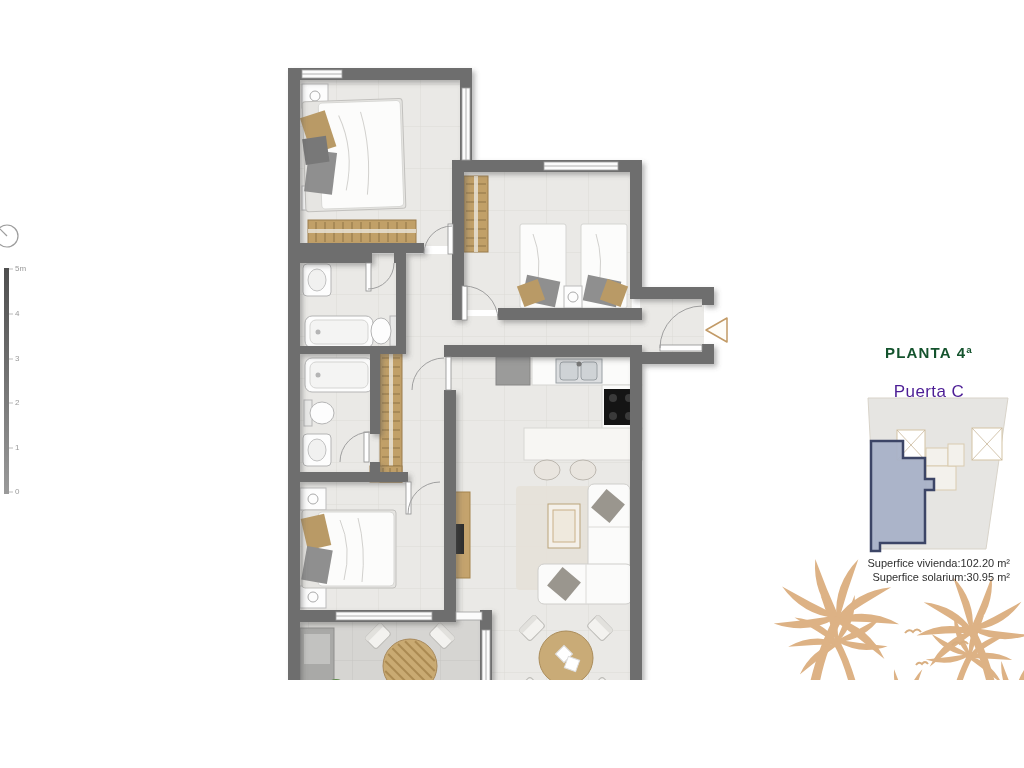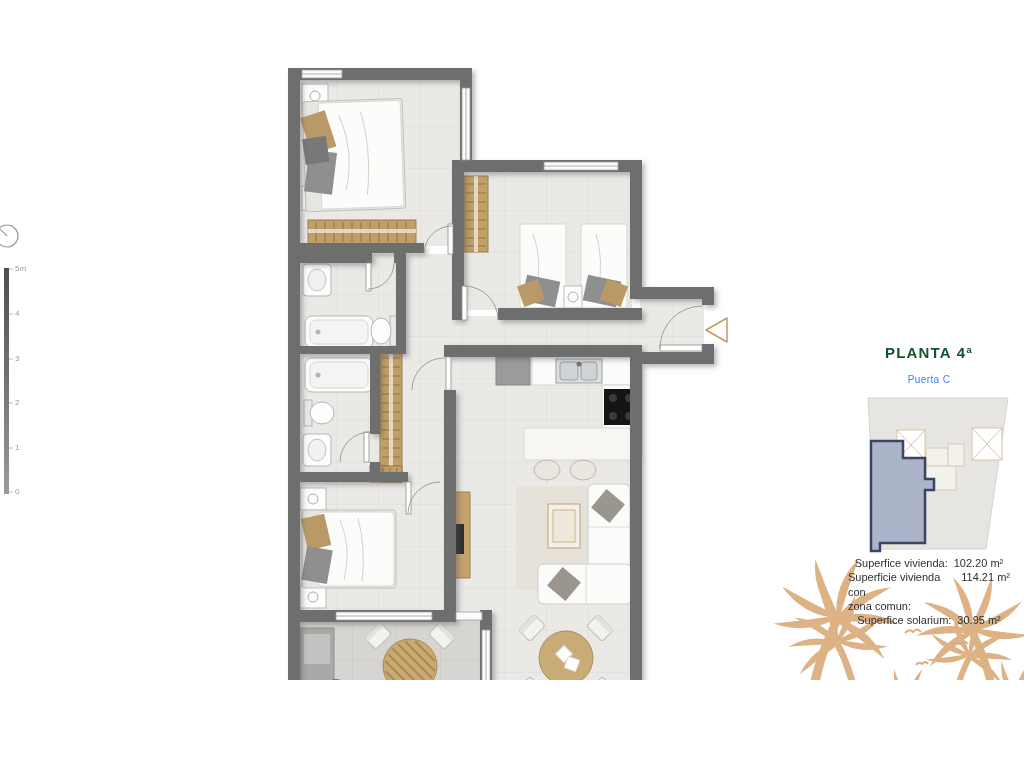--- a/index.html
+++ b/index.html
@@ -1,23 +1,23 @@
 <!DOCTYPE html>
 <html><head>
 <meta charset="utf-8">
 <style>
   html,body{margin:0;padding:0;background:#fff;}
   .stage{position:relative;width:1024px;height:680px;background:#ffffff;overflow:hidden;
          font-family:"Liberation Sans",sans-serif;}
   svg text{font-family:"Liberation Sans",sans-serif;}
   .right-block{position:absolute;left:837px;top:344px;width:184px;text-align:center;}
   .plan-title{font-size:15px;font-weight:bold;color:#14532d;letter-spacing:1.2px;}
-  .plan-subtitle{font-size:10px;color:#3b82f6;margin-top:13px;letter-spacing:.4px;}
+  .plan-subtitle{font-size:17px;color:#4c1d95;margin-top:21px;letter-spacing:.4px;}
   .surfaces{position:absolute;left:848px;top:556px;width:162px;font-size:11px;color:#2f2f2f;}
-  .srow{display:flex;justify-content:center;align-items:flex-start;line-height:1.3;gap:6px;}
+  .srow{display:flex;justify-content:flex-end;align-items:flex-start;line-height:1.3;}
   .srow .val{white-space:nowrap;}
   .band{position:absolute;left:239px;top:731px;width:785px;height:26px;background:#cba271;
         box-sizing:border-box;}
   .band p{margin:0;padding:4px 16px 0;font-size:6.8px;line-height:8.6px;color:#f7ecd9;
           text-align:center;letter-spacing:.1px;}
 </style>
 </head>
 <body>
 
 <div class="stage">
@@ -389,25 +389,20 @@
     <div class="plan-title">PLANTA 4ª</div>
     <div class="plan-subtitle">Puerta C</div>
   </div>
 
   <div class="surfaces">
     <div class="srow">
       <span>Superfice vivienda:</span>
       <span class="val">102.20 m²</span>
     </div>
     <div class="srow">
-      <span><span>Superficie vivienda con</span><br>
-        <span>zona comun:</span></span>
-      <span class="val">114.21 m²</span>
-    </div>
-    <div class="srow">
       <span>Superfice solarium:</span>
       <span class="val">30.95 m²</span>
     </div>
   </div>
 
   <div class="band">
     <p>Los siguientes planos e imágenes no tienen valor contractual y podrán experimentar variaciones por exigencias técnicas, legales, administrativas o a iniciativa de los arquitectos directores de las obras sin que ello implique menoscabo del nivel de calidades. Todo el mobiliario y ajardinamiento es meramente decorativo, no formando parte del proyecto ni de la memoria de calidades del proyecto.</p>
   </div>
 
 </div>

